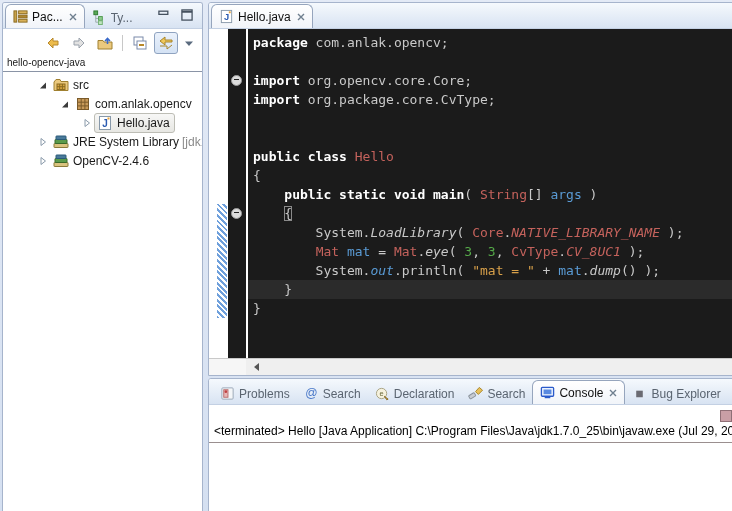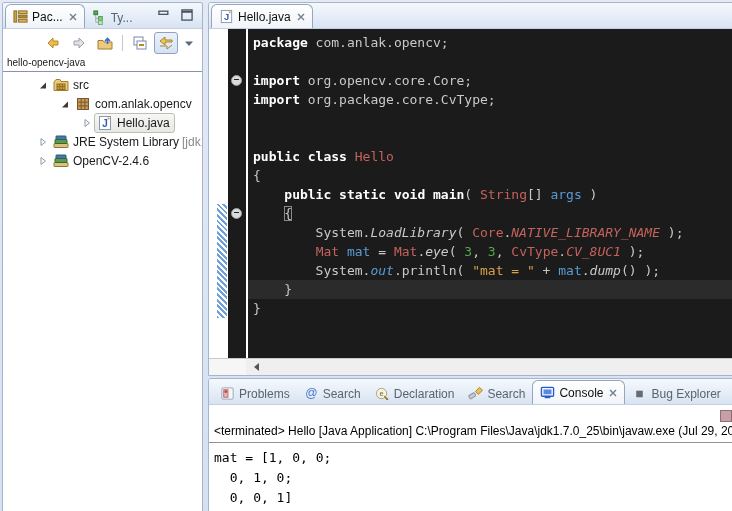--- a/index.html
+++ b/index.html
@@ -362,18 +362,15 @@
               </svg>
             </span>
             <span>Bug Explorer</span>
           </div>
         </div>
     </div>
     <div id="console-toolbar">
       <span class="mini-square"></span>
     </div>
     <div id="status-line">&lt;terminated&gt; Hello [Java Application] C:\Program Files\Java\jdk1.7.0_25\bin\javaw.exe (Jul 29, 20</div>
-    <div id="console-output">mat = [1, 0, 0;
-  0, 1, 0;
-  0, 0, 1]</div>
   </div>
 
 </div>
 
 </body></html>

